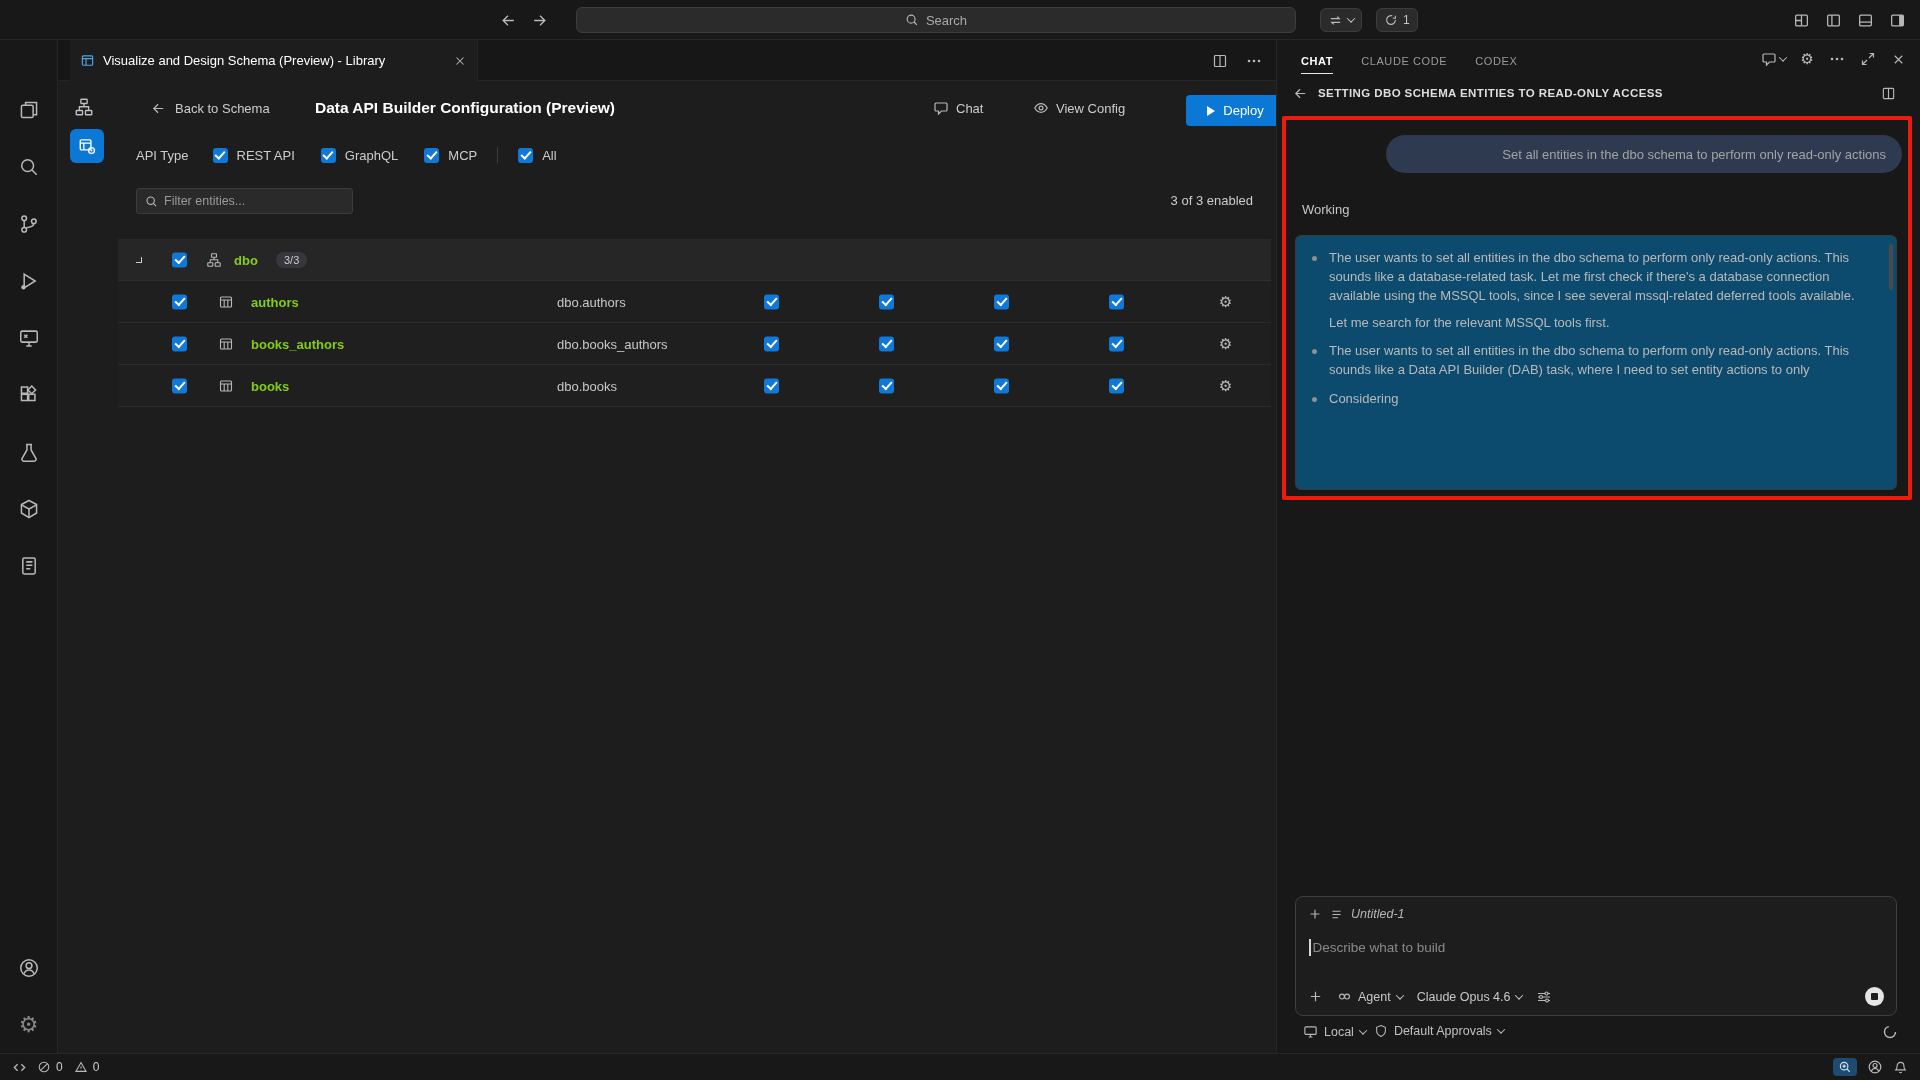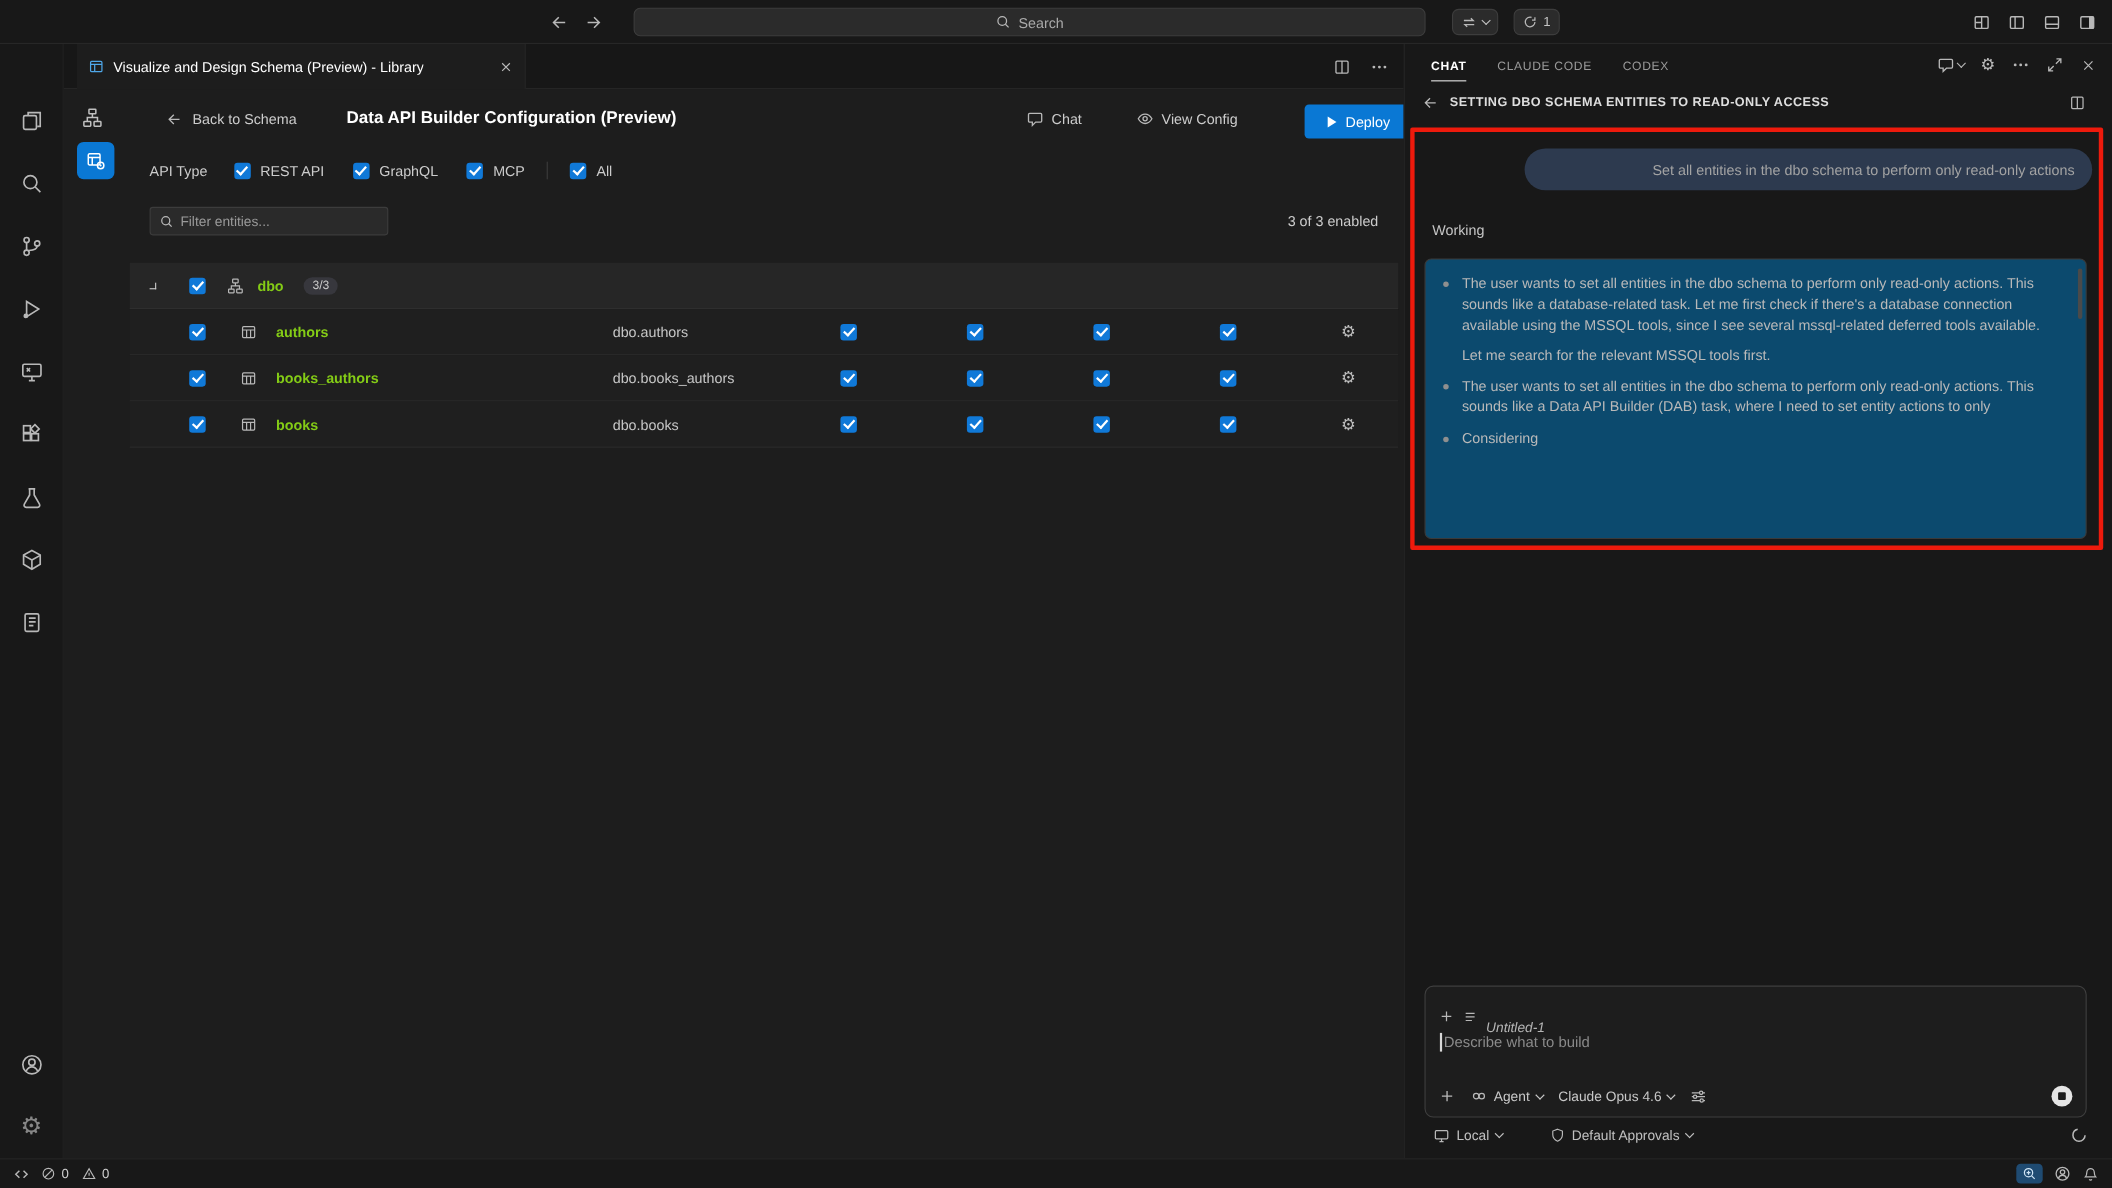--- a/index.html
+++ b/index.html
@@ -94,30 +94,30 @@
   .thinkbox { position:absolute; left:18px; top:195px; width:602px; height:255px; background:#0c4a6e; border:1px solid #3a3a3a;
               border-radius:6px; padding:13px 20px 10px 16px; overflow:hidden; }
   .tbullet { display:flex; gap:12px; margin-bottom:10px; }
   .tdot { width:5px; height:5px; border-radius:50%; background:#8f8f8f; margin-top:7px; flex:none; }
   .ttext { font-size:13px; line-height:1.45; color:#b9b9b9; }
   .ttext p + p { margin-top:8px; }
   .tscroll { position:absolute; right:3px; top:8px; width:4px; height:46px; background:#4a4a4a; border-radius:2px; }
 
   .inputbox { position:absolute; left:18px; top:856px; width:602px; height:120px; background:#1d1d1d; border:1px solid #3f3f3f; border-radius:8px; }
   .ctxrow { position:absolute; left:12px; top:10px; display:flex; align-items:center; gap:8px; color:#9a9a9a; }
-  .ctxname { font-size:12.5px; font-style:italic; color:#b5b5b5;margin-top:20px; }
+  .ctxname { font-size:12.5px; font-style:italic; color:#b5b5b5; }
   .promptrow { position:absolute; left:13px; top:42px; display:flex; align-items:center; gap:2px; }
   .caret { width:1.5px; height:17px; background:#d8d8d8; }
   .placeholder { font-size:13.5px; color:#8a8a8a; }
   .ctrlrow { position:absolute; left:12px; right:12px; bottom:9px; display:flex; align-items:center; gap:14px; color:#c0c0c0; }
   .chip { display:flex; align-items:center; gap:6px; font-size:12.5px; color:#c8c8c8; cursor:pointer; }
   .stopbtn { margin-left:auto; width:19px; height:19px; border-radius:50%; background:#e6e6e6; display:flex; align-items:center; justify-content:center; cursor:pointer; }
   .stopbtn i { display:block; width:7px; height:7px; background:#1d1d1d; border-radius:1px; }
 
-  .cfooter { position:absolute; left:26px; right:22px; top:984px; display:flex; align-items:center; gap:43px; color:#c0c0c0; font-size:12.5px; }
+  .cfooter { position:absolute; left:26px; right:22px; top:984px; display:flex; align-items:flex-start; gap:8px; color:#c0c0c0; font-size:12.5px; }
   .cfooter .chip { color:#c0c0c0; }
 
   
   .statusbar { position:absolute; left:0; bottom:0; width:1920px; height:27px; background:#181818; border-top:1px solid #272727;
                display:flex; align-items:center; padding:0 12px; gap:10px; font-size:12px; color:#cfcfcf; }
   .sbgroup { display:flex; align-items:center; gap:5px; cursor:pointer; }
   .sbspacer { flex:1; }
   .zoomchip { background:#1f4b72; border-radius:4px; padding:2px 5px; display:flex; align-items:center; color:#cfe4f5; cursor:pointer; }
 
   

